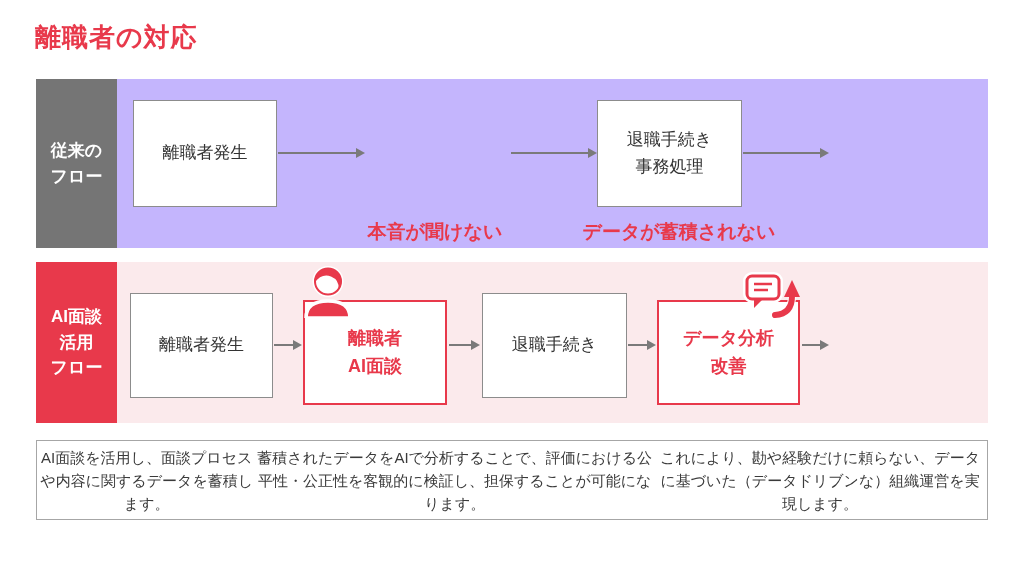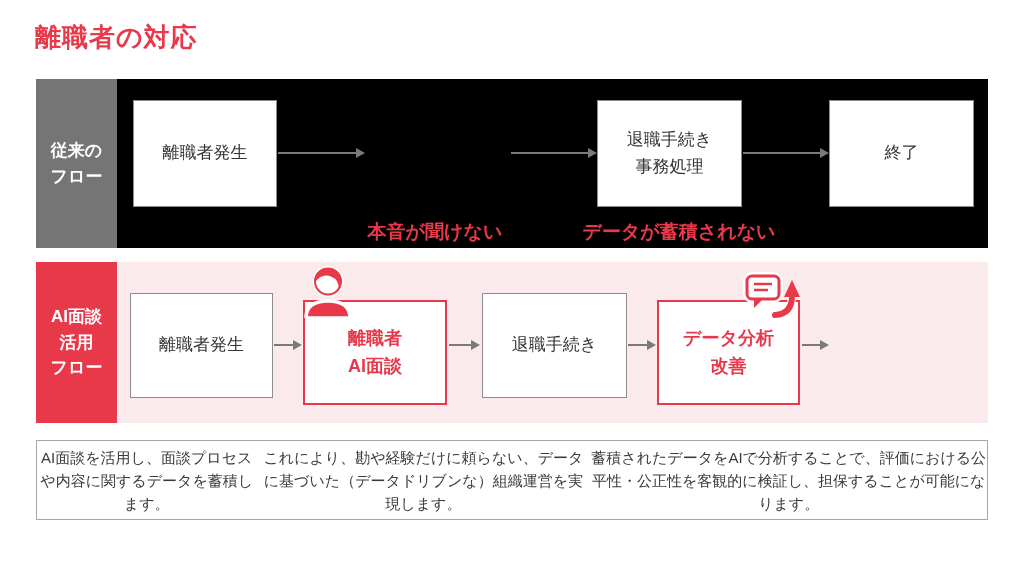--- a/index.html
+++ b/index.html
@@ -5,21 +5,21 @@
   html,body{margin:0;padding:0;background:#fff;}
   .canvas{
     position:relative;width:1024px;height:576px;background:#ffffff;overflow:hidden;
     font-family:"Liberation Sans",sans-serif;color:#333;
   }
   .page-title{
     position:absolute;left:35px;top:20px;font-size:26px;font-weight:bold;
     color:#E8394B;letter-spacing:1px;
   }
   .band{position:absolute;left:36px;width:952px;}
-  .band-gray{top:79px;height:169px;background:#000000;}
+  .band-gray{top:79px;height:169px;background:#c4b5fd;}
   .band-pink{top:262px;height:161px;background:#FBEAEC;}
   .band-label{
     position:absolute;left:0;top:0;width:81px;height:100%;
     display:flex;align-items:center;justify-content:center;text-align:center;
     color:#fff;font-weight:bold;font-size:17px;line-height:1.5;white-space:pre-line;
   }
   .label-gray{background:#757575;}
   .label-red{background:#E8394B;}
   .flow-box{
     position:absolute;height:107px;background:#fff;border:1px solid #8C8C8C;
@@ -55,21 +55,20 @@
   <div class="page-title">離職者の対応</div>
 
   <div class="band band-gray">
     <div class="band-label label-gray">従来の
 フロー</div>
   </div>
 
   <div class="flow-box" style="left:133px;top:100px;width:144px;">離職者発生</div>
   <div class="flow-box" style="left:597px;top:100px;width:145px;">退職手続き
 事務処理</div>
-  <div class="flow-box" style="left:829px;top:100px;width:145px;">終了</div>
 
   <div class="arrow" style="left:278px;top:152px;width:85px;"></div>
   <div class="arrow" style="left:511px;top:152px;width:84px;"></div>
   <div class="arrow" style="left:743px;top:152px;width:84px;"></div>
 
   <div class="issue-text" style="left:335px;">本音が聞けない</div>
   <div class="issue-text" style="left:579px;">データが蓄積されない</div>
 
   <div class="band band-pink">
     <div class="band-label label-red">AI面談
@@ -108,17 +107,17 @@
       <line x1="12" y1="12" x2="30" y2="12" stroke="#E8394B" stroke-width="2.5"></line>
       <line x1="12" y1="18" x2="26" y2="18" stroke="#E8394B" stroke-width="2.5"></line>
       <path d="M12 27 v9 l9 -9 z" fill="#E8394B"></path>
       <path d="M33 43 q17 -1 17 -19" fill="none" stroke="#E8394B" stroke-width="6" stroke-linecap="round"></path>
       <polygon points="42,25 58,25 50,8" fill="#E8394B"></polygon>
     </svg>
   </div>
 
   <div class="desc-box">
     <div>AI面談を活用し、面談プロセスや内容に関するデータを蓄積します。</div>
+    <div>蓄積されたデータをAIで分析することで、評価における公平性・公正性を客観的に検証し、担保することが可能になります。</div>
     <div>これにより、勘や経験だけに頼らない、データに基づいた（データドリブンな）組織運営を実現します。</div>
-    <div>蓄積されたデータをAIで分析することで、評価における公平性・公正性を客観的に検証し、担保することが可能になります。</div>
   </div>
 
 </div>
 
 </body></html>

